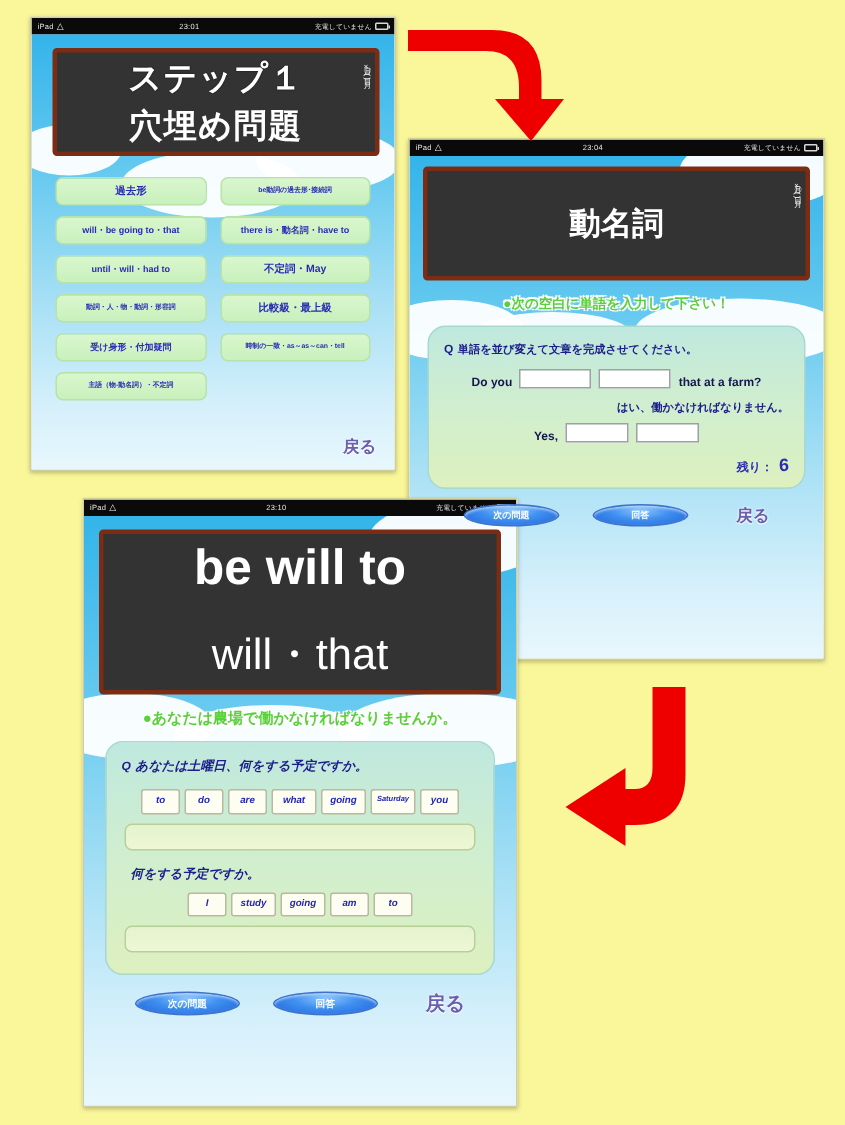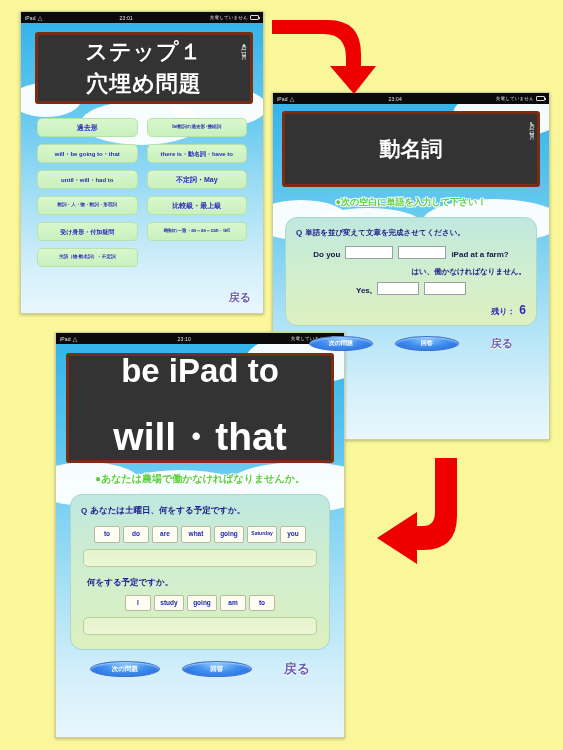--- a/index.html
+++ b/index.html
@@ -114,27 +114,27 @@
     font-size:11px;
     font-weight:bold;
     text-shadow:0 0 2px #fff, 0 1px 0 #fff;
     z-index:5;
   }
 
   
   #dev2 { left:272px; top:92px; width:278px; height:348px; }
   #dev3 { left:55px; top:332px; width:290px; height:406px; }
 
-  #dev2 .plate { margin: 7px 9px 0 9px; height:76px;font-family:Liberation Mono, monospace; }
+  #dev2 .plate { margin: 7px 9px 0 9px; height:76px; }
   #dev2 .plate .l1 { font-size:21px; font-weight:bold; }
   #dev2 .plate .l2 { font-size:21px; font-weight:bold; margin-top:3px; }
 
   #dev3 .plate { margin: 9px 10px 0 10px; height:110px; }
   #dev3 .plate .l1 { font-size:33px; font-weight:bold; }
-  #dev3 .plate .l2 { font-size:39px; font-weight:bold; margin-top:20px; }
+  #dev3 .plate .l2 { font-size:29px; font-weight:normal; margin-top:20px; }
 
   .instruction {
     position:relative; z-index:4;
     text-align:center;
     color:#5ad03a;
     font-weight:bold;
     text-shadow:
       -1px -1px 0 #fff, 1px -1px 0 #fff,
       -1px  1px 0 #fff, 1px  1px 0 #fff,
        0 0 2px #fff;
@@ -144,21 +144,21 @@
   #dev3 .instruction { font-size:10px; }
 
   .qcard {
     position:relative; z-index:4;
     margin: 8px 12px 0 12px;
     background: linear-gradient(180deg,#bfe8de 0%, #cfeed0 45%, #ddf0bf 100%);
     border:1px solid #a9d8cf;
     border-radius:12px;
     padding: 10px 10px 8px 10px;
   }
-  #dev3 .qcard { margin: 8px 14px 0 14px; }
+  #dev3 .qcard { margin: 8px 14px 0 14px; font-style: italic; }
 
   .q-line {
     color:#1c1c8c;
     font-weight:bold;
     font-size:7.5px;
     margin-bottom:8px;
   }
   #dev3 .q-line { font-size:8.5px; margin-bottom:9px; }
   .q-mark { font-size:8px; margin-right:3px; }
 
@@ -337,21 +337,21 @@
     <div class="instruction">●次の空白に単語を入力して下さい！</div>
 
     <div class="qcard">
       <div class="q-line">
         <span class="q-mark">Q</span><span>単語を並び変えて文章を完成させてください。</span>
       </div>
       <div class="sentence">
         <span>Do you</span>
         <span class="blank"></span>
         <span class="blank"></span>
-        <span>iPad  at  a  farm?</span>
+        <span>that  at  a  farm?</span>
       </div>
       <div class="ja-line">はい、働かなければなりません。</div>
       <div class="sentence">
         <span>Yes,</span>
         <span class="blank sm"></span>
         <span class="blank sm"></span>
       </div>
       <div class="score">
         <span>残り：</span><span class="num">6</span>
       </div>
@@ -381,21 +381,21 @@
       <span class="batt"></span>
     </span>
   </div>
   <div class="screen">
     <div class="cloud" style="left:190px;top:-10px;width:120px;height:50px;"></div>
     <div class="cloud" style="left:-24px;top:118px;width:110px;height:44px;"></div>
     <div class="cloud" style="left:60px;top:126px;width:130px;height:40px;"></div>
     <div class="cloud" style="left:170px;top:118px;width:150px;height:50px;"></div>
 
     <div class="plate">
-      <div class="l1">be iPad to</div>
+      <div class="l1">be will to</div>
       <div class="l2">will・that</div>
     </div>
 
     <div class="instruction">●あなたは農場で働かなければなりませんか。</div>
 
     <div class="qcard">
       <div class="q-line">
         <span class="q-mark">Q</span><span>あなたは土曜日、何をする予定ですか。</span>
       </div>
       <div class="tile-row">

